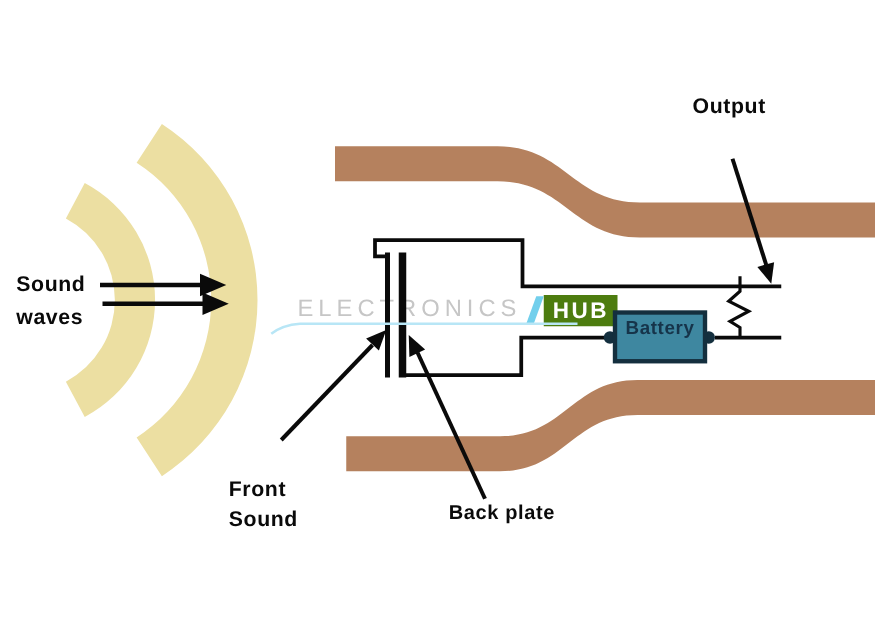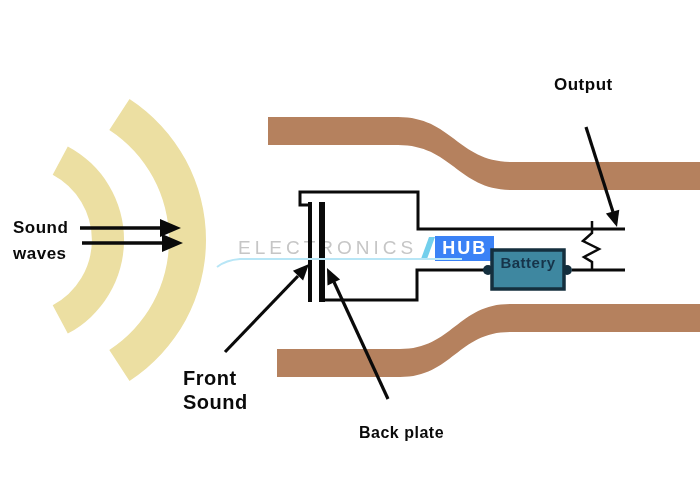--- a/index.html
+++ b/index.html
@@ -7,41 +7,41 @@
     position:relative;width:700px;height:500px;background:#ffffff;
     overflow:hidden;font-family:"Liberation Sans",sans-serif;
   }
   .stage svg{position:absolute;left:0;top:0;z-index:2;}
   .lbl{
     position:absolute;z-index:3;color:#0a0a0a;font-weight:bold;
     letter-spacing:0.5px;white-space:nowrap;
   }
   .lbl-sound{left:13px;top:215px;font-size:17px;line-height:26px;}
   .lbl-output{left:554px;top:73px;font-size:17px;line-height:23px;}
-  .lbl-front{left:183px;top:366px;font-size:20px;line-height:24px;}
-  .lbl-back{left:359px;top:402px;font-size:16px;margin-top:22px;}
+  .lbl-front{left:183px;top:380px;font-size:17px;line-height:24px;}
+  .lbl-back{left:359px;top:402px;font-size:16px;}
   .lbl-battery{
     left:492px;top:250px;width:72px;height:25px;display:flex;
     align-items:center;justify-content:center;font-size:15px;
     color:#16344a;letter-spacing:0.5px;
   }
   .watermark{
     position:absolute;left:238px;top:235px;z-index:1;display:flex;
     align-items:center;height:26px;
   }
   .wm-brand{
     font-size:19px;font-weight:400;color:#c6c6c6;letter-spacing:4px;
     line-height:26px;
   }
   .wm-slash{
     width:6px;height:22px;background:#72cfec;transform:skewX(-20deg);
     margin:0 4px 0 8px;
   }
   .wm-hub{
-    background:#3b82f6;color:#ffffff;font-weight:bold;font-size:18px;
+    background:#4d7c0f;color:#ffffff;font-weight:bold;font-size:18px;
     letter-spacing:2px;padding:1px 7px 2px 7px;line-height:22px;
   }
 </style>
 </head>
 <body>
 
 <div class="stage">
 
   <div class="watermark">
     <span class="wm-brand">ELECTRONICS</span>

